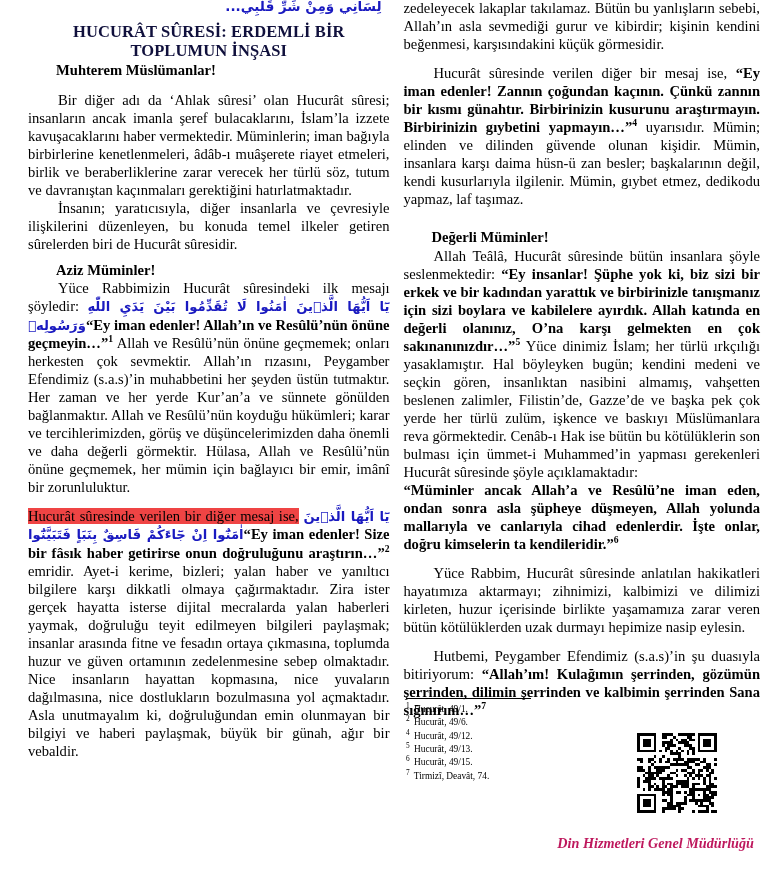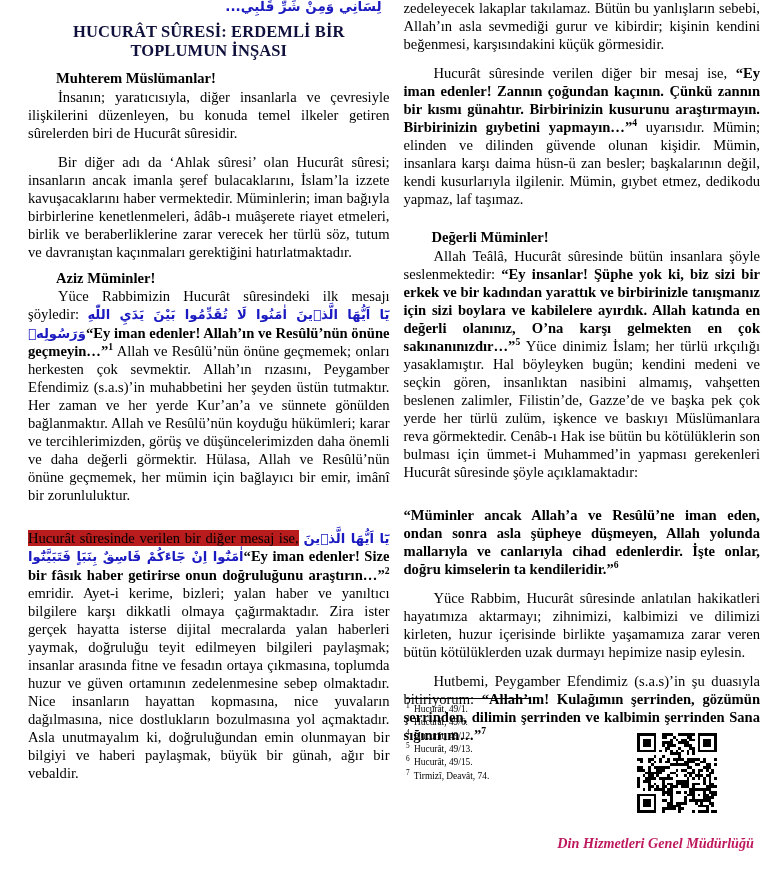--- a/index.html
+++ b/index.html
@@ -48,21 +48,21 @@
     white-space: nowrap;
   }
 
   
   .doc-title {
     text-align: center;
     font-weight: bold;
     font-size: 16.5px;
     line-height: 1.16;
     color: #10103c;
-    margin: 6px 6px 10px 6px;
+    margin: 6px 6px 2px 6px;
     letter-spacing: 0.1px;
   }
 
   
   .subhead {
     font-weight: bold;
     font-size: 14.6px;
     line-height: 1.2;
     margin: 1px 0 0 0;
     text-indent: 28px;
@@ -72,42 +72,42 @@
   p.body {
     font-size: 14.6px;
     line-height: 1.235;
     text-align: justify;
     text-justify: inter-word;
     margin: 0;
     text-indent: 30px;
     hyphens: none;
   }
   p.body.gap { margin-top: 11px; }
-  p.body.noindent { text-indent: 0; margin-top: 25px; }
+  p.body.noindent { text-indent: 0; }
 
   b, .b { font-weight: bold; }
   sup {
     font-size: 0.66em;
     vertical-align: super;
     line-height: 0;
     font-weight: bold;
   }
   .ar-block {
     color: #1a1ac0;
     font-family: "DejaVu Sans", sans-serif;
     font-weight: bold;
     font-size: 13.2px;
     direction: rtl;
     unicode-bidi: embed;
     display: inline;
   }
 
   
   .hl {
-    background: #b91c1c;
+    background: #ef4444;
     box-decoration-break: clone;
     -webkit-box-decoration-break: clone;
   }
 
   
   .foot-wrap {
     position: absolute;
     left: 406px;
     top: 698px;
     width: 352px;
@@ -162,23 +162,23 @@
   <div class="columns">
 
     <div class="col col-left">
 
       <div class="arabic-top">لِسَانِي وَمِنْ شَرِّ قَلْبِي...</div>
 
       <h1 class="doc-title">HUCURÂT SÛRESİ: ERDEMLİ BİR TOPLUMUN İNŞASI</h1>
 
       <div class="subhead">Muhterem Müslümanlar!</div>
 
+      <p class="body gap">Bir diğer adı da ‘Ahlak sûresi’ olan Hucurât sûresi; insanların ancak imanla şeref bulacaklarını, İslam’la izzete kavuşacaklarını haber vermektedir. Müminlerin; iman bağıyla birbirlerine kenetlenmeleri, âdâb-ı muâşerete riayet etmeleri, birlik ve beraberliklerine zarar verecek her türlü söz, tutum ve davranıştan kaçınmaları gerektiğini hatırlatmaktadır.</p>
+
       <p class="body">İnsanın; yaratıcısıyla, diğer insanlarla ve çevresiyle ilişkilerini düzenleyen, bu konuda temel ilkeler getiren sûrelerden biri de Hucurât sûresidir.</p>
-
-      <p class="body gap">Bir diğer adı da ‘Ahlak sûresi’ olan Hucurât sûresi; insanların ancak imanla şeref bulacaklarını, İslam’la izzete kavuşacaklarını haber vermektedir. Müminlerin; iman bağıyla birbirlerine kenetlenmeleri, âdâb-ı muâşerete riayet etmeleri, birlik ve beraberliklerine zarar verecek her türlü söz, tutum ve davranıştan kaçınmaları gerektiğini hatırlatmaktadır.</p>
 
       <div class="subhead" style="margin-top:9px;">Aziz Müminler!</div>
 
       <p class="body"><span>Yüce Rabbimizin Hucurât sûresindeki ilk mesajı şöyledir: </span><span class="ar-block">يَٓا اَيُّهَا الَّذ۪ينَ اٰمَنُوا لَا تُقَدِّمُوا بَيْنَ يَدَيِ اللّٰهِ وَرَسُولِه۪</span><b>“Ey iman edenler! Allah’ın ve Resûlü’nün önüne geçmeyin…”</b><sup>1</sup><span> Allah ve Resûlü’nün önüne geçmemek; onları herkesten çok sevmektir. Allah’ın rızasını, Peygamber Efendimiz (s.a.s)’in muhabbetini her şeyden üstün tutmaktır. Her zaman ve her yerde Kur’an’a ve sünnete gönülden bağlanmaktır. Allah ve Resûlü’nün koyduğu hükümleri; karar ve tercihlerimizden, görüş ve düşüncelerimizden daha önemli ve daha değerli görmektir. Hülasa, Allah ve Resûlü’nün önüne geçmemek, her mümin için bağlayıcı bir emir, imânî bir zorunluluktur.</span></p>
 
       <p class="body gap noindent"><span class="hl">Hucurât sûresinde verilen bir diğer mesaj ise,</span> <span class="ar-block">يَٓا اَيُّهَا الَّذ۪ينَ اٰمَنُٓوا اِنْ جَٓاءَكُمْ فَاسِقٌ بِنَبَاٍ فَتَبَيَّنُٓوا</span><b>“Ey iman edenler! Size bir fâsık haber getirirse onun doğruluğunu araştırın…”</b><sup>2</sup><span> emridir. Ayet-i kerime, bizleri; yalan haber ve yanıltıcı bilgilere karşı dikkatli olmaya çağırmaktadır. Zira ister gerçek hayatta isterse dijital mecralarda yalan haberleri yaymak, doğruluğu teyit edilmeyen bilgileri paylaşmak; insanlar arasında fitne ve fesadın ortaya çıkmasına, toplumda huzur ve güven ortamının zedelenmesine sebep olmaktadır. Nice insanların hayattan kopmasına, nice yuvaların dağılmasına, nice dostlukların bozulmasına yol açmaktadır. Asla unutmayalım ki, doğruluğundan emin olunmayan bir bilgiyi ve haberi paylaşmak, büyük bir günah, ağır bir vebaldir.</span></p>
     </div>
 
     <div class="col col-right">
 

